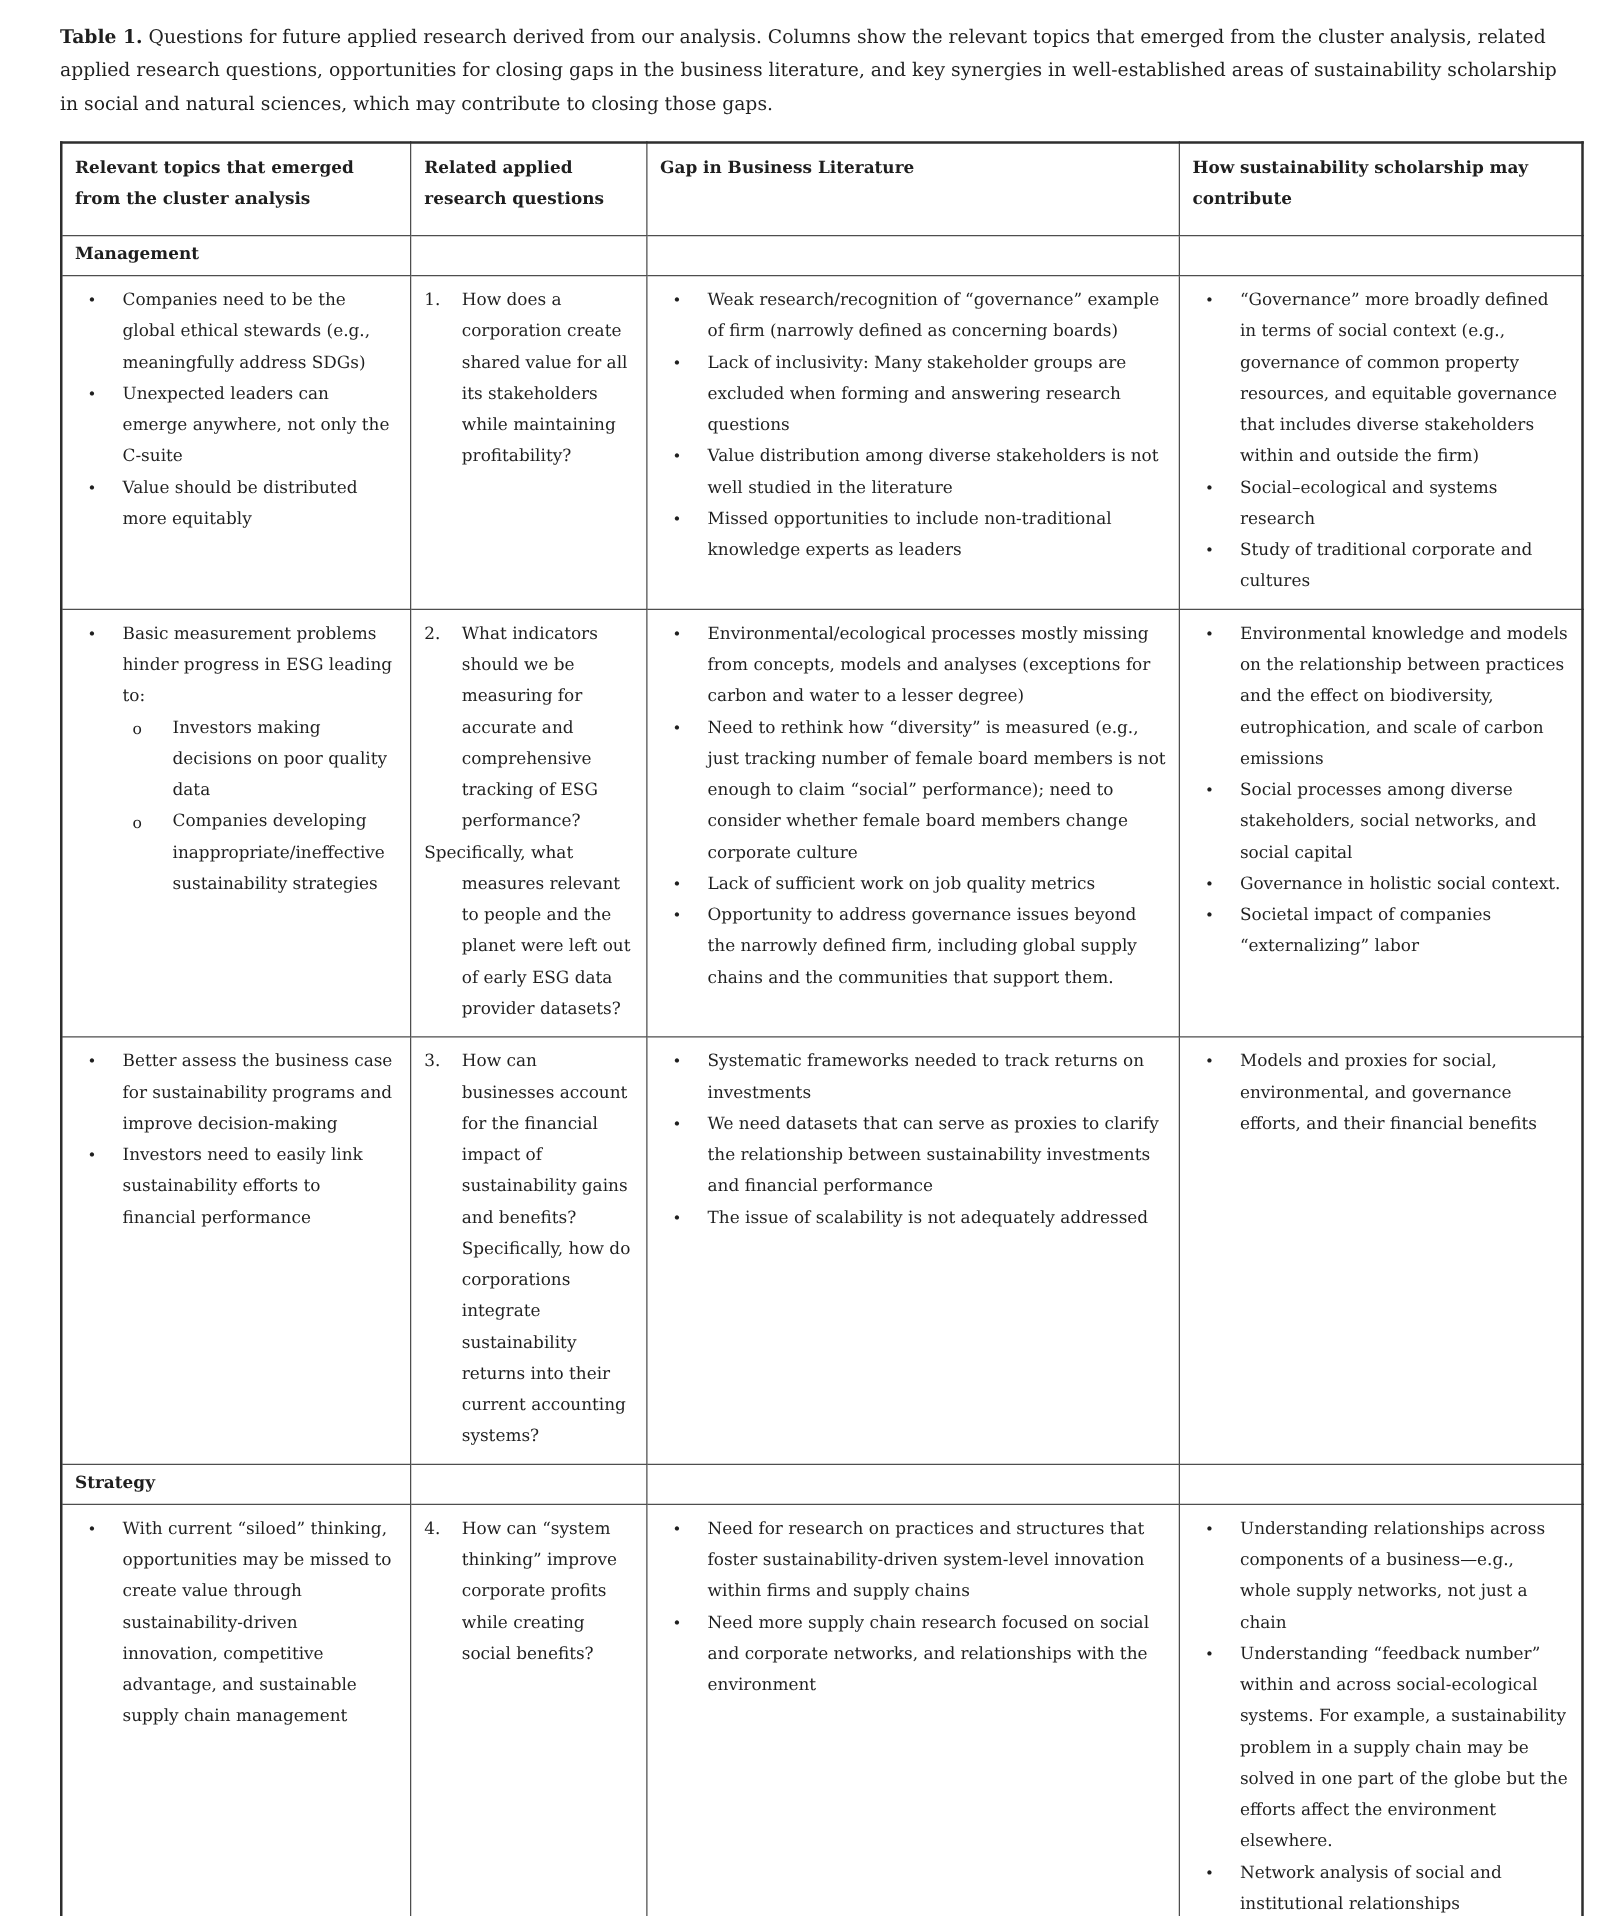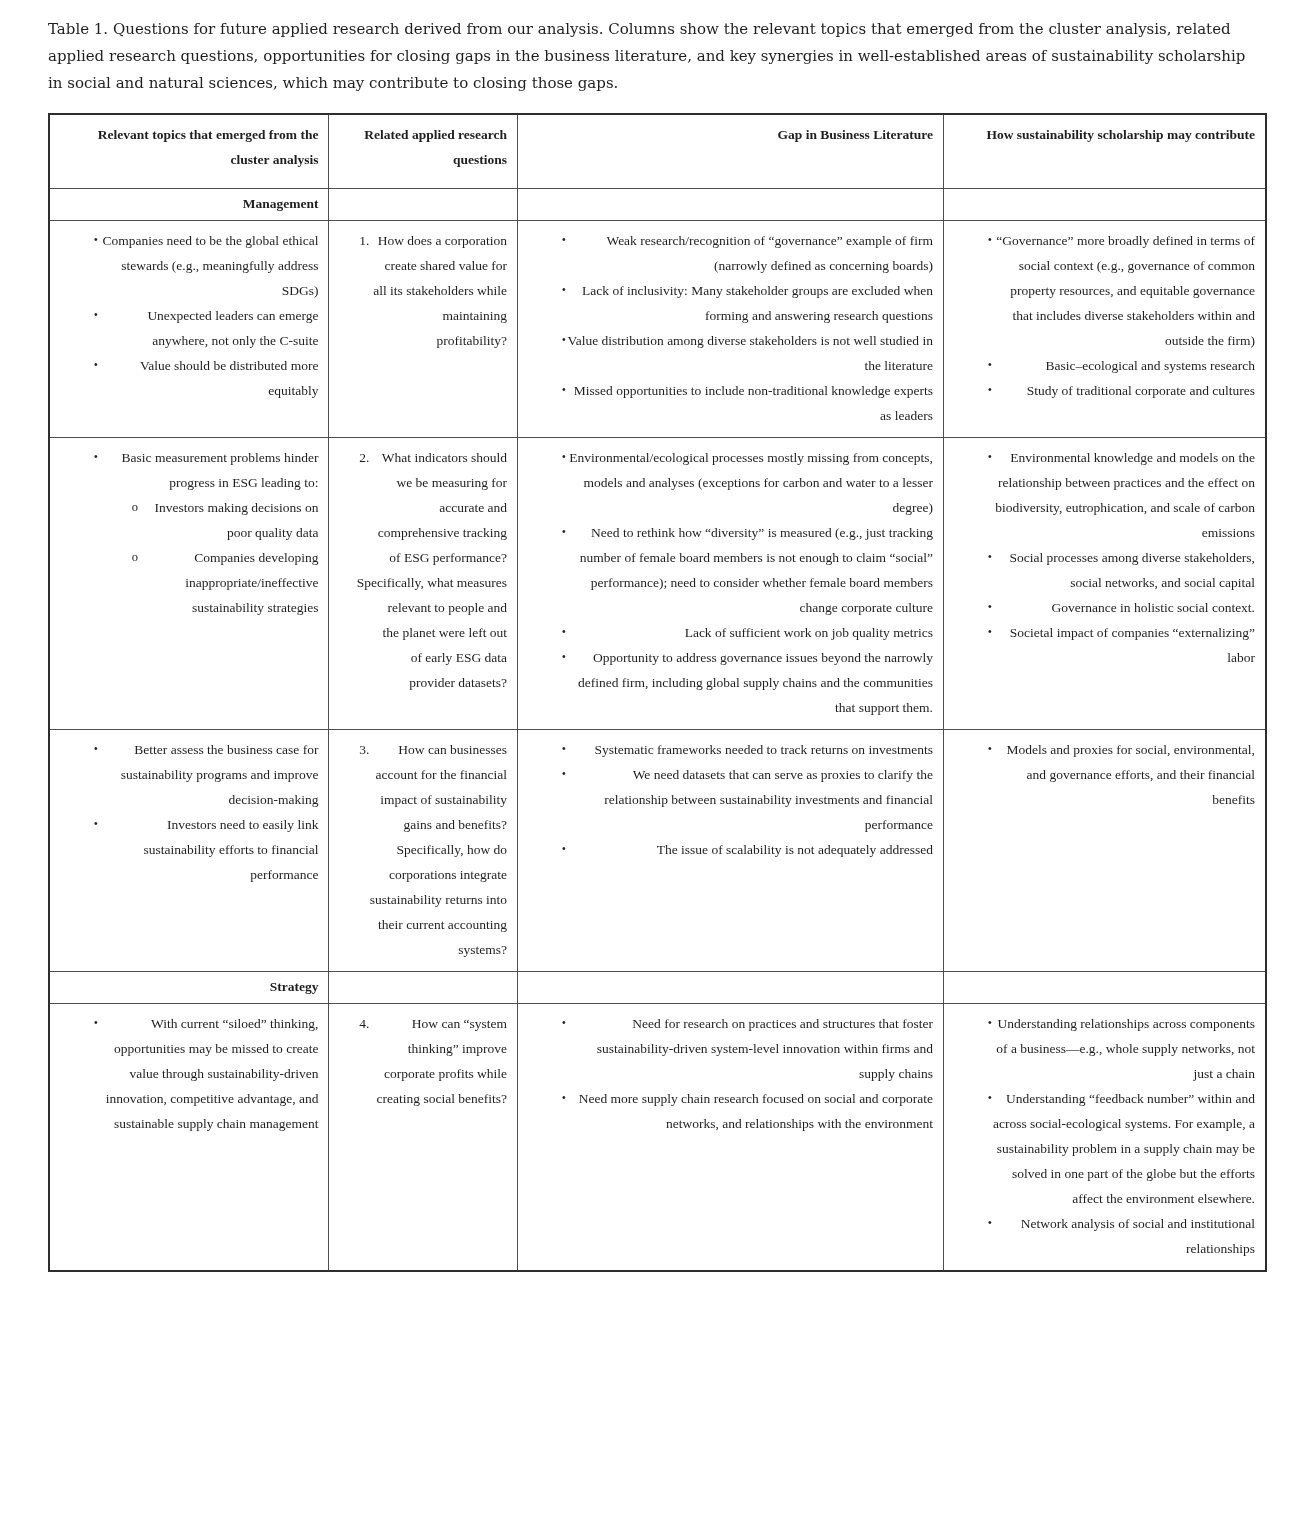--- a/index.html
+++ b/index.html
@@ -10,43 +10,42 @@
     width: 1291px;
   }
   .page { padding: 16px 24px 30px 48px; }
 
   .caption {
     font-size: 15px;
     line-height: 27px;
     margin: 0 0 16px 0;
     width: 1215px;
   }
-  .caption .cap-label { font-weight: 400; margin-top: 20px; }
+  .caption .cap-label { font-weight: 700; margin-top: 20px; }
 
   table.research-table {
     border-collapse: collapse;
     table-layout: fixed;
     width: 1219px;
     border: 2px solid #2e2e2e;
   }
   col.c1 { width: 23%; }
   col.c2 { width: 15.5%; }
   col.c3 { width: 35%; }
   col.c4 { width: 26.5%; }
 
   th, td {
     border: 1px solid #4e4e4e;
     vertical-align: top;
-    text-align: right;
+    text-align: left;
     font-size: 13.5px;
     line-height: 25px;
     padding: 7px 10px 9px 10px;
     font-weight: 400;
     word-wrap: break-word;
-    font-family: Liberation Serif, serif;
   }
   th { font-weight: 700; padding-bottom: 16px; }
 
   tr.sec td {
     font-weight: 700;
     padding: 2px 10px 4px 10px;
   }
 
   
   .b1 { display: flex; padding-left: 10px; }
@@ -138,21 +137,21 @@
               <span class="t">Missed opportunities to include non-traditional knowledge experts as leaders</span>
             </div>
       </td>
       <td>
         <div class="b1">
               <span class="m">•</span>
               <span class="t">“Governance” more broadly defined in terms of social context (e.g., governance of common property resources, and equitable governance that includes diverse stakeholders within and outside the firm)</span>
             </div>
         <div class="b1">
               <span class="m">•</span>
-              <span class="t">Basic–ecological and systems research</span>
+              <span class="t">Social–ecological and systems research</span>
             </div>
         <div class="b1">
               <span class="m">•</span>
               <span class="t">Study of traditional corporate and cultures</span>
             </div>
       </td>
     </tr>
 
 
     <tr>

